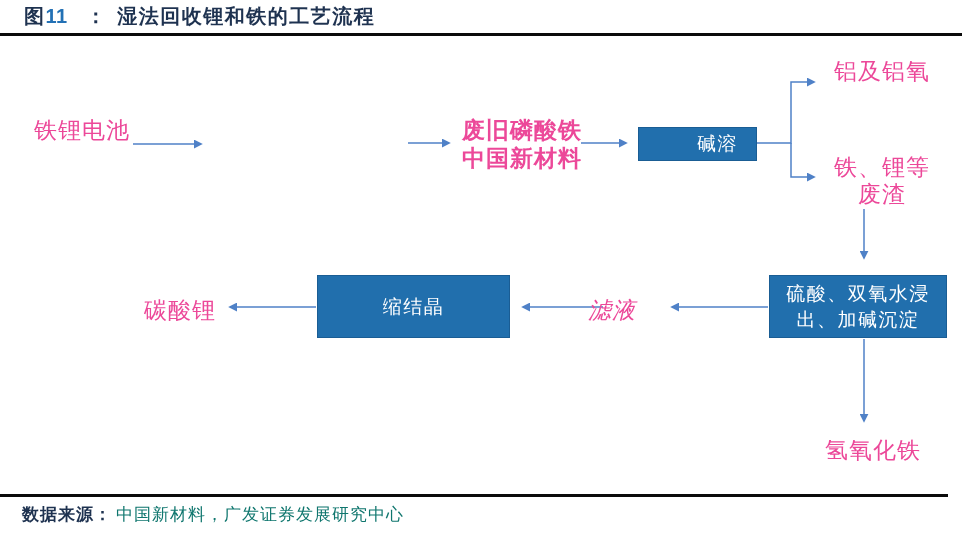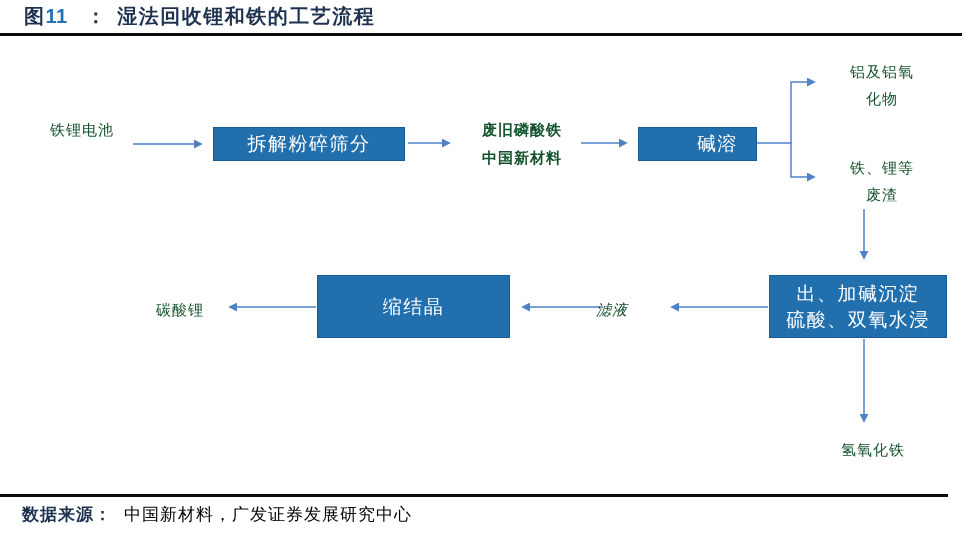--- a/index.html
+++ b/index.html
@@ -19,30 +19,30 @@
 
   .rule { position:absolute; background:#0B0B0B; }
   #rule-top { left:0; top:33px; width:962px; height:3px; }
   #rule-bottom { left:0; top:494px; width:948px; height:3px; }
 
   
   #footer {
     position:absolute; left:22px; top:503px; font-size:17px;
     color:#1E3250; white-space:nowrap; letter-spacing:1px;
   }
-  #footer .src-label { font-weight:700; margin-right:12px;font-family:Liberation Serif, serif; }
-  #footer .src-text { font-weight:400; color:#000000; }
+  #footer .src-label { font-weight:700; margin-right:4px;font-family:Liberation Serif, serif; }
+  #footer .src-text { font-weight:400; color:#0f766e; }
 
   
   #flowchart { position:absolute; left:0; top:0; width:962px; height:534px; }
   #connectors { position:absolute; left:0; top:0; width:962px; height:534px; }
 
   .text-node {
-    position:absolute; text-align:center; color:#14532d;
-    font-size:15px; line-height:28px; letter-spacing:1px;
+    position:absolute; text-align:center; color:#ec4899;
+    font-size:23px; line-height:28px; letter-spacing:1px;
   }
   .text-node span { display:block; }
   .tight { line-height:27px; }
 
   .process-box {
     position:absolute; background:#216FAD; border:1px solid #1A5D94;
     box-sizing:border-box; color:#FFFFFF; display:flex; flex-direction:column;
     align-items:center; justify-content:center; text-align:center;
     font-size:19px; line-height:26px; letter-spacing:1.5px;
   }
@@ -97,51 +97,47 @@
       <span>铁锂电池</span>
     </div>
 
     <div id="n-cathode" class="text-node">
       <span>废旧磷酸铁</span>
       <span>中国新材料</span>
     </div>
 
     <div id="n-alox" class="text-node tight">
       <span>铝及铝氧</span>
-      <span>化物</span>
     </div>
 
     <div id="n-residue" class="text-node tight">
       <span>铁、锂等</span>
       <span>废渣</span>
     </div>
 
     <div id="n-filtrate" class="text-node">
       <span>滤液</span>
     </div>
 
     <div id="n-licarb" class="text-node">
       <span>碳酸锂</span>
     </div>
 
     <div id="n-feoh" class="text-node">
       <span>氢氧化铁</span>
     </div>
 
-    <div id="b-dismantle" class="process-box">
-      <span>拆解粉碎筛分</span>
-    </div>
 
     <div id="b-alkali" class="process-box">
       <span>碱溶</span>
     </div>
 
     <div id="b-acid" class="process-box">
+      <span>硫酸、双氧水浸</span>
       <span>出、加碱沉淀</span>
-      <span>硫酸、双氧水浸</span>
     </div>
 
     <div id="b-sodium" class="process-box">
       <span>缩结晶</span>
     </div>
 
   </div>
 
   <div id="rule-bottom" class="rule"></div>
   <div id="footer">

